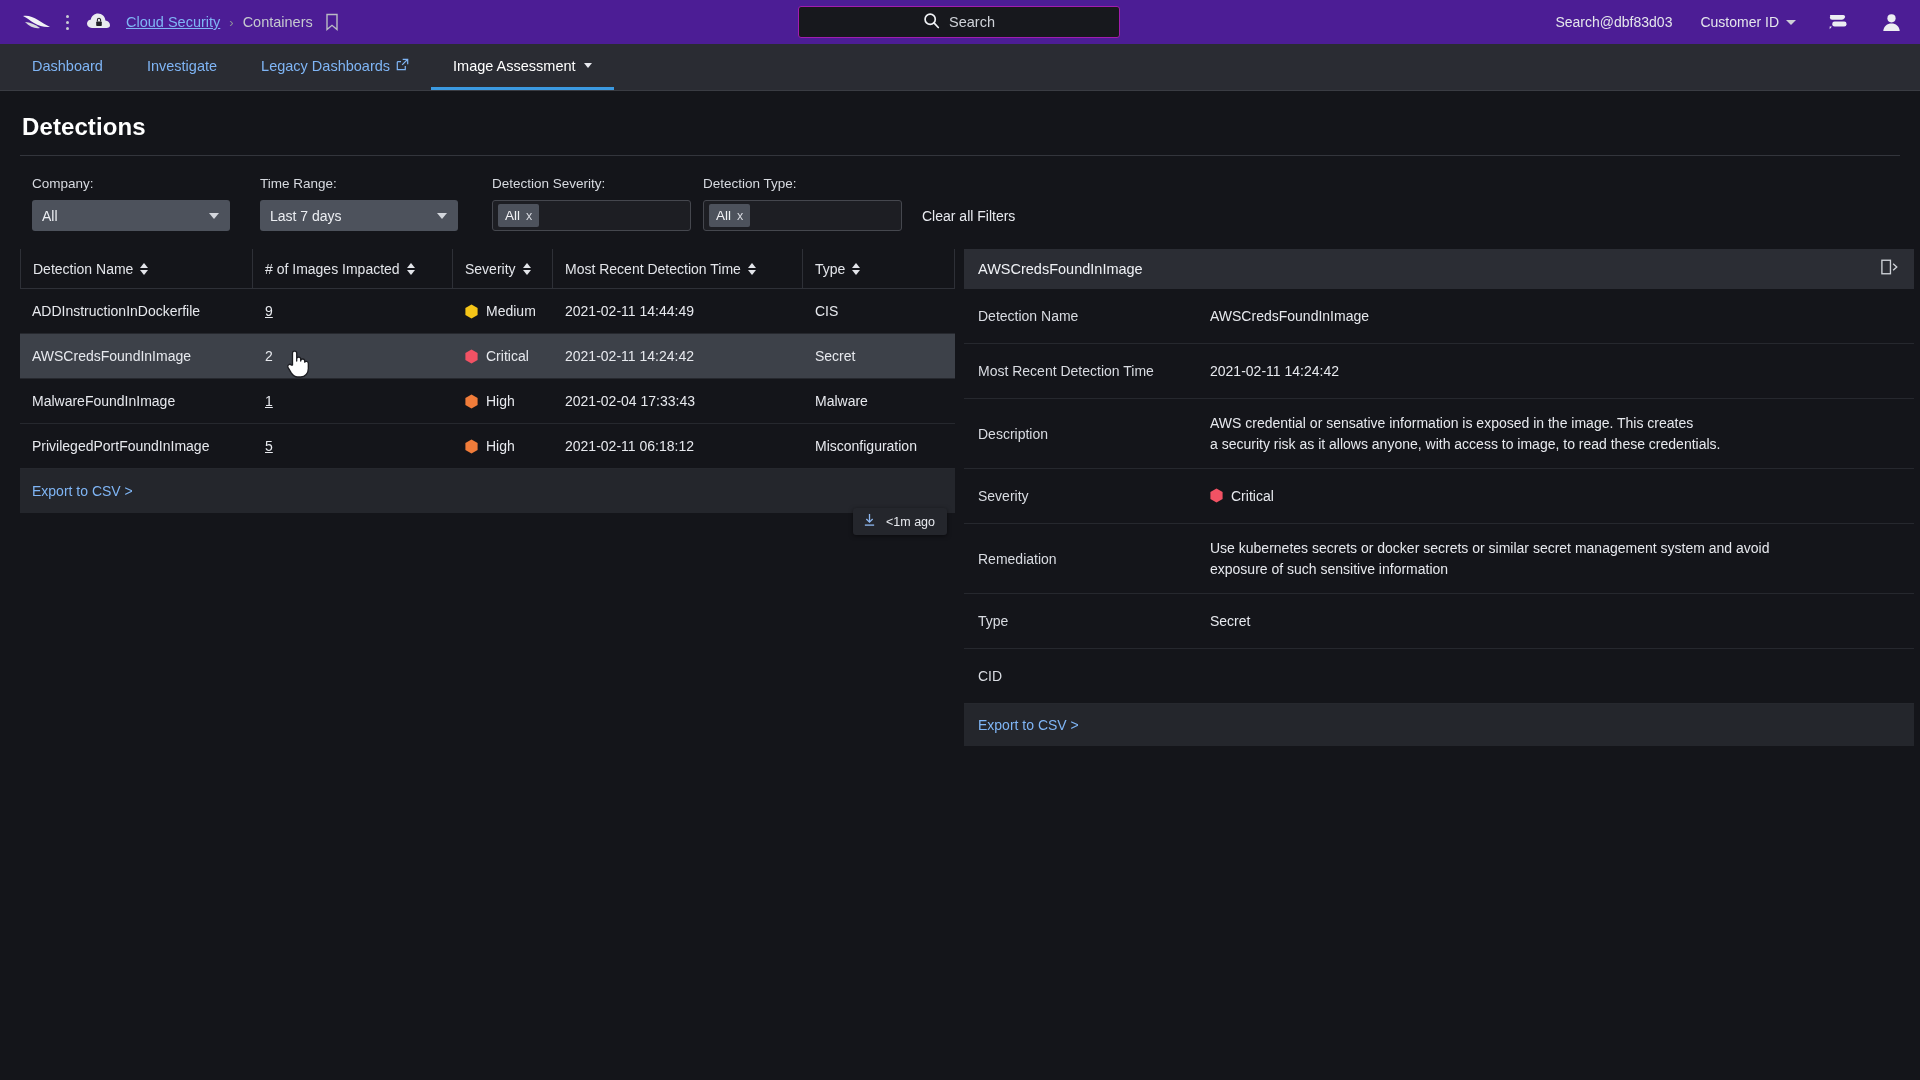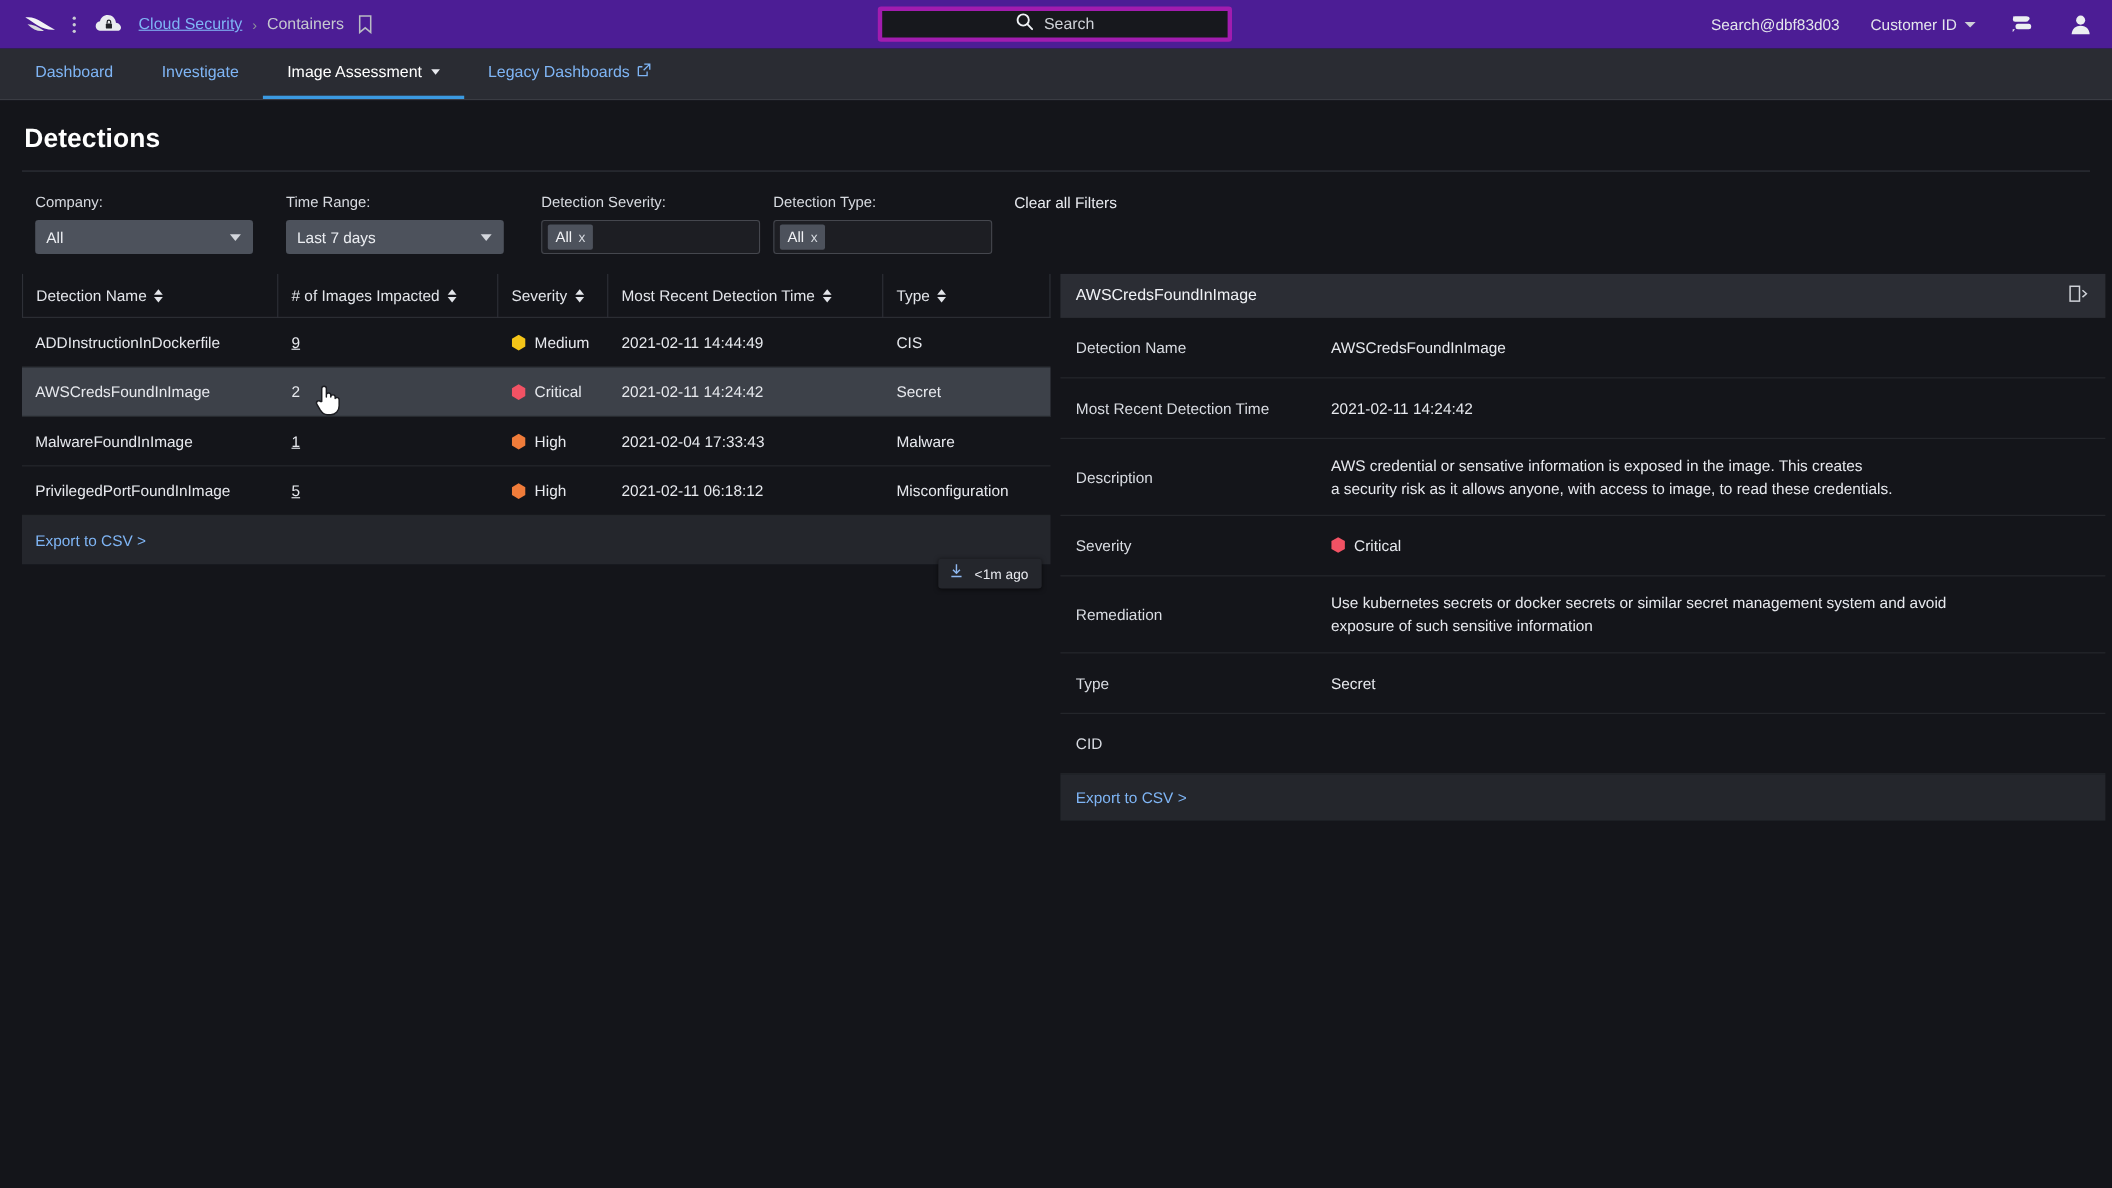--- a/index.html
+++ b/index.html
@@ -29,21 +29,21 @@
   .cloud-badge { width: 26px; height: 26px; margin-left: 10px; flex: 0 0 auto; }
   .crumbs { display: flex; align-items: center; margin-left: 14px; font-size: 14.5px; }
   .crumb-link { color: #7fb5f5; text-decoration: underline; cursor: pointer; }
   .crumb-sep { color: #8d919a; margin: 0 9px; font-size: 13px; }
   .crumb-cur { color: #c5c8cf; }
   .bookmark-ico { margin-left: 12px; width: 14px; height: 18px; }
 
   .search-wrap {
     position: absolute; left: 798px; top: 6px;
     width: 322px; height: 32px;
-    border: 4px solid #a21caf; border-radius: 3px;
+    border: 1px solid #a21caf; border-radius: 3px;
     background: #17181d;
     display: flex; align-items: center; justify-content: center; gap: 9px;
     cursor: text;
   }
   .search-wrap .slabel { font-size: 14.5px; color: #cfd2d8; }
 
   .topright {
     margin-left: auto; display: flex; align-items: center; gap: 28px;
     font-size: 14px; color: #e4e6ec;
   }
@@ -64,21 +64,21 @@
   }
   .nav-tab.active { color: #fff; border-bottom-color: #3b9ae1; }
   .tri-d { width: 0; height: 0; border-left: 4.5px solid transparent; border-right: 4.5px solid transparent; border-top: 5px solid #e8eaef; margin-left: 2px; }
 
   
   .page-title-wrap { padding: 22px 0 14px 22px; }
   .page-title { font-size: 24px; font-weight: bold; color: #fff; letter-spacing: .1px; }
   .title-rule { height: 1px; background: #33353c; margin: 0 20px; }
 
   
-  .filters { display: flex; align-items: flex-start; padding: 20px 0 0 32px; gap: 0; }
+  .filters { display: flex; align-items: flex-end; padding: 20px 0 0 32px; gap: 0; }
   .filter-grp { display: flex; flex-direction: column; }
   .filter-label { font-size: 13.5px; color: #d7dae0; margin-bottom: 9px; }
   .select-box {
     width: 198px; height: 31px; background: #4d525c; border-radius: 3px;
     display: flex; align-items: center; padding: 0 10px; font-size: 14px; color: #eceef2;
     cursor: pointer; position: relative;
   }
   .select-box .tri-sm { position: absolute; right: 11px; width: 0; height: 0;
     border-left: 5px solid transparent; border-right: 5px solid transparent; border-top: 6px solid #d3d6dc; }
   .tokenfield {
@@ -224,32 +224,32 @@
   </div>
 </div>
 
 <div class="navbar">
   <div class="nav-tab">
     <span>Dashboard</span>
   </div>
   <div class="nav-tab">
     <span>Investigate</span>
   </div>
-  <div class="nav-tab active">
-    <span>Image Assessment</span>
-    <span class="tri-d"></span>
-  </div>
   <div class="nav-tab">
     <span>Legacy Dashboards</span>
     <span>
       <svg viewBox="0 0 14 14" width="13" height="13" aria-hidden="true">
         <path d="M1.4 4 h4 M1.4 4 v8.6 h8.6 v-4" fill="none" stroke="#7fb5f5" stroke-width="1.3"></path>
         <path d="M7.2 1.4 h5.4 v5.4 M12.6 1.4 l-6 6" fill="none" stroke="#7fb5f5" stroke-width="1.3"></path>
       </svg>
     </span>
+  </div>
+  <div class="nav-tab active">
+    <span>Image Assessment</span>
+    <span class="tri-d"></span>
   </div>
 </div>
 
 <div class="page-title-wrap">
   <div class="page-title">Detections</div>
 </div>
 <div class="title-rule"></div>
 
 <div class="filters">
 

